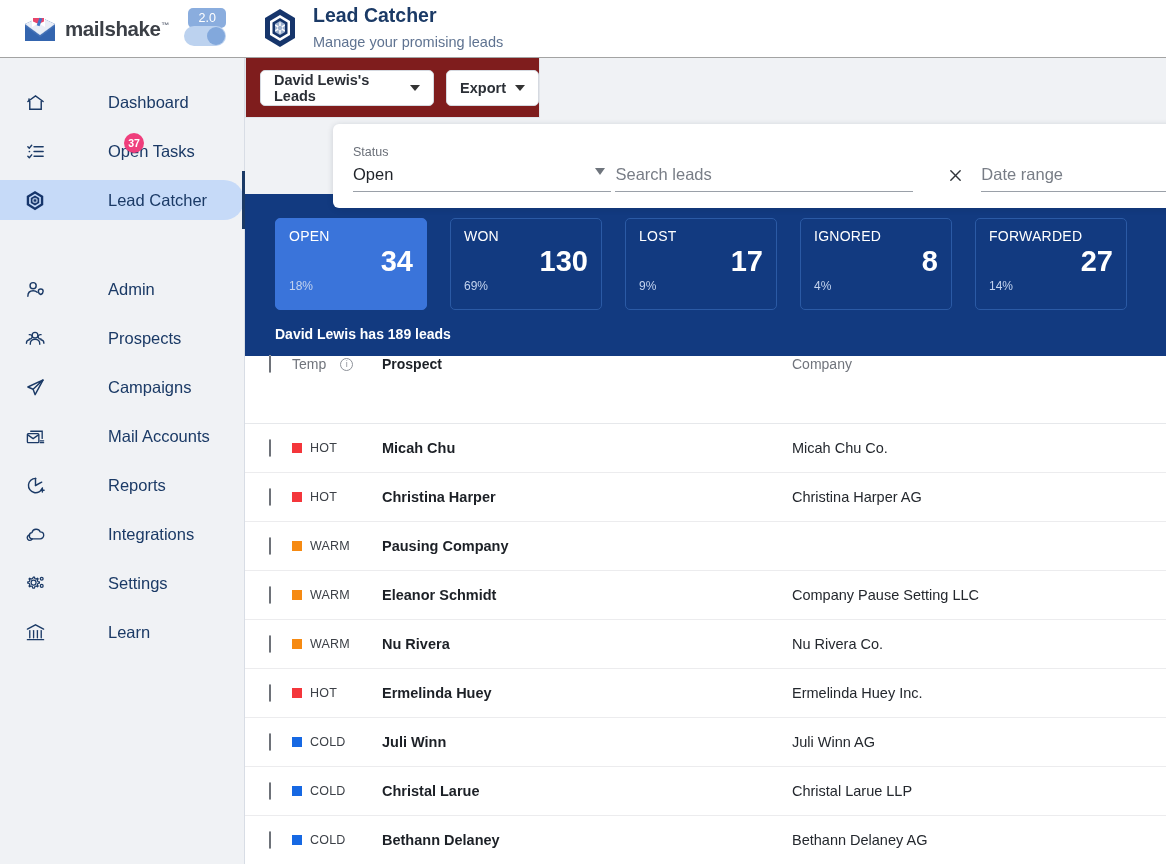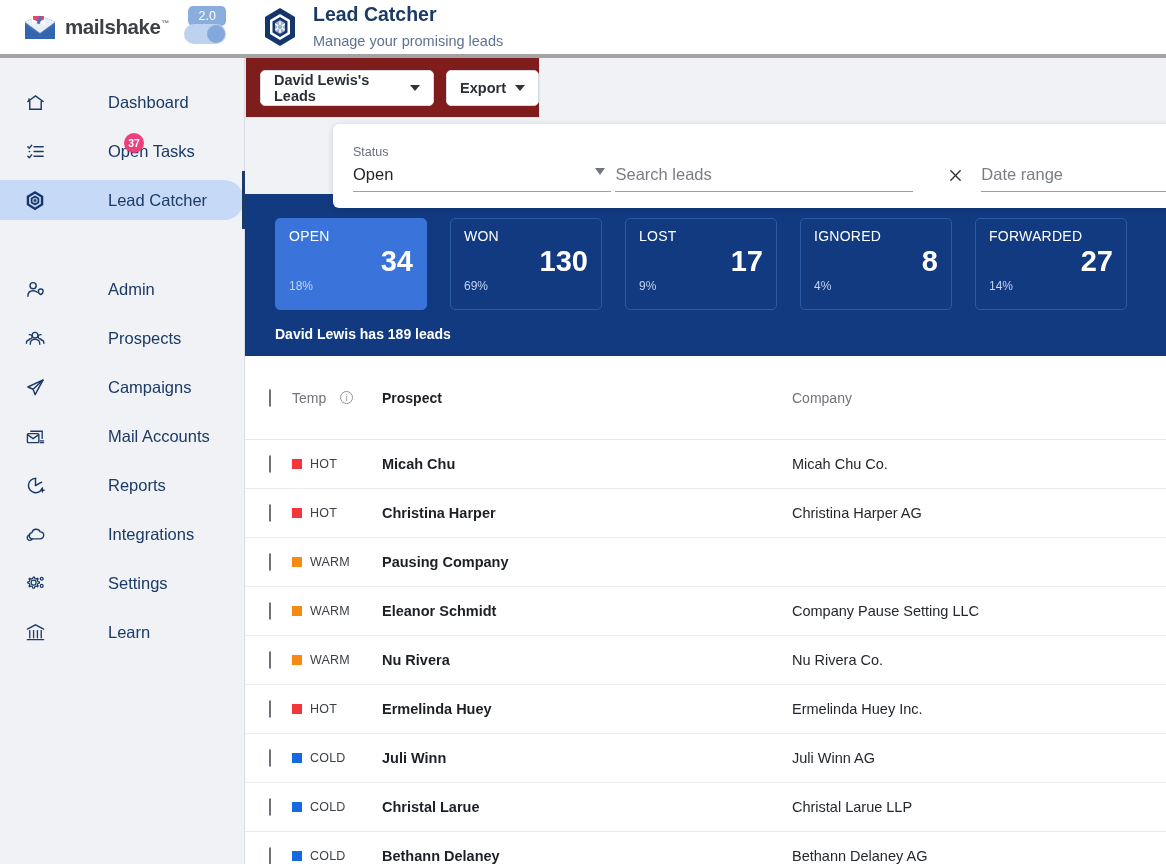--- a/index.html
+++ b/index.html
@@ -7,21 +7,21 @@
     width: 1166px; height: 864px;
     font-family: "Liberation Sans", sans-serif;
     background: #f0f2f5;
     overflow: hidden;
   }
   .app { position: relative; width: 1166px; height: 864px; }
 
   
   .topbar {
     position: absolute; top: 0; left: 0; width: 1166px; height: 58px;
-    background: #ffffff; border-bottom: 4px solid #a3a3a3;
+    background: #ffffff; border-bottom: 1px solid #a3a3a3;
     display: flex; align-items: center;
   }
   .brand { width: 245px; display: flex; align-items: center; padding-left: 24px; gap: 9px; }
   .brand-logo { width: 32px; height: 26px; flex: 0 0 auto; }
   .brand-word { font-size: 20.5px; font-weight: bold; color: #3b3f46; letter-spacing: -0.4px; }
   .brand-tm { font-size: 8px; color: #6b7280; vertical-align: super; margin-left: 1px; }
   .brand-badge { position: relative; margin-left: 6px; width: 42px; height: 42px; }
   .badge-pill {
     position: absolute; top: 0; left: 4px; width: 38px; height: 20px;
     background: #8aadde; border-radius: 5px; color: #fff;
@@ -121,21 +121,21 @@
   }
   .card.active { background: #3a74da; border-color: #3a74da; }
   .card-label { font-size: 14px; letter-spacing: .25px; }
   .card-value { font-size: 29px; font-weight: bold; text-align: right; line-height: 1.05; margin-top: 2px; }
   .card-pct { font-size: 12px; text-align: left; color: #c3d3ee; margin-top: 3px; }
   .stats-note { color: #fff; font-size: 14px; font-weight: bold; margin-top: 16px; }
 
   
   .table { position: absolute; top: 356px; left: 245px; width: 921px; background: #fff; }
   .thead {
-    display: flex; align-items: center; height: 84px;
+    display: flex; align-items: flex-start; height: 68px;
     font-size: 14px; color: #70747c; border-bottom: 1px solid #e6e8eb;
   }
   .row {
     display: flex; align-items: center; height: 49px;
     border-bottom: 1px solid #ececee; font-size: 14.5px; color: #24282e;
   }
   .c-check { width: 47px; padding-left: 24px; flex: 0 0 auto; }
   .c-temp  { width: 90px; flex: 0 0 auto; display: flex; align-items: center; gap: 8px; }
   .c-name  { width: 410px; flex: 0 0 auto; font-weight: bold; color: #1c2026; }
   .c-co    { flex: 1 1 auto; }

